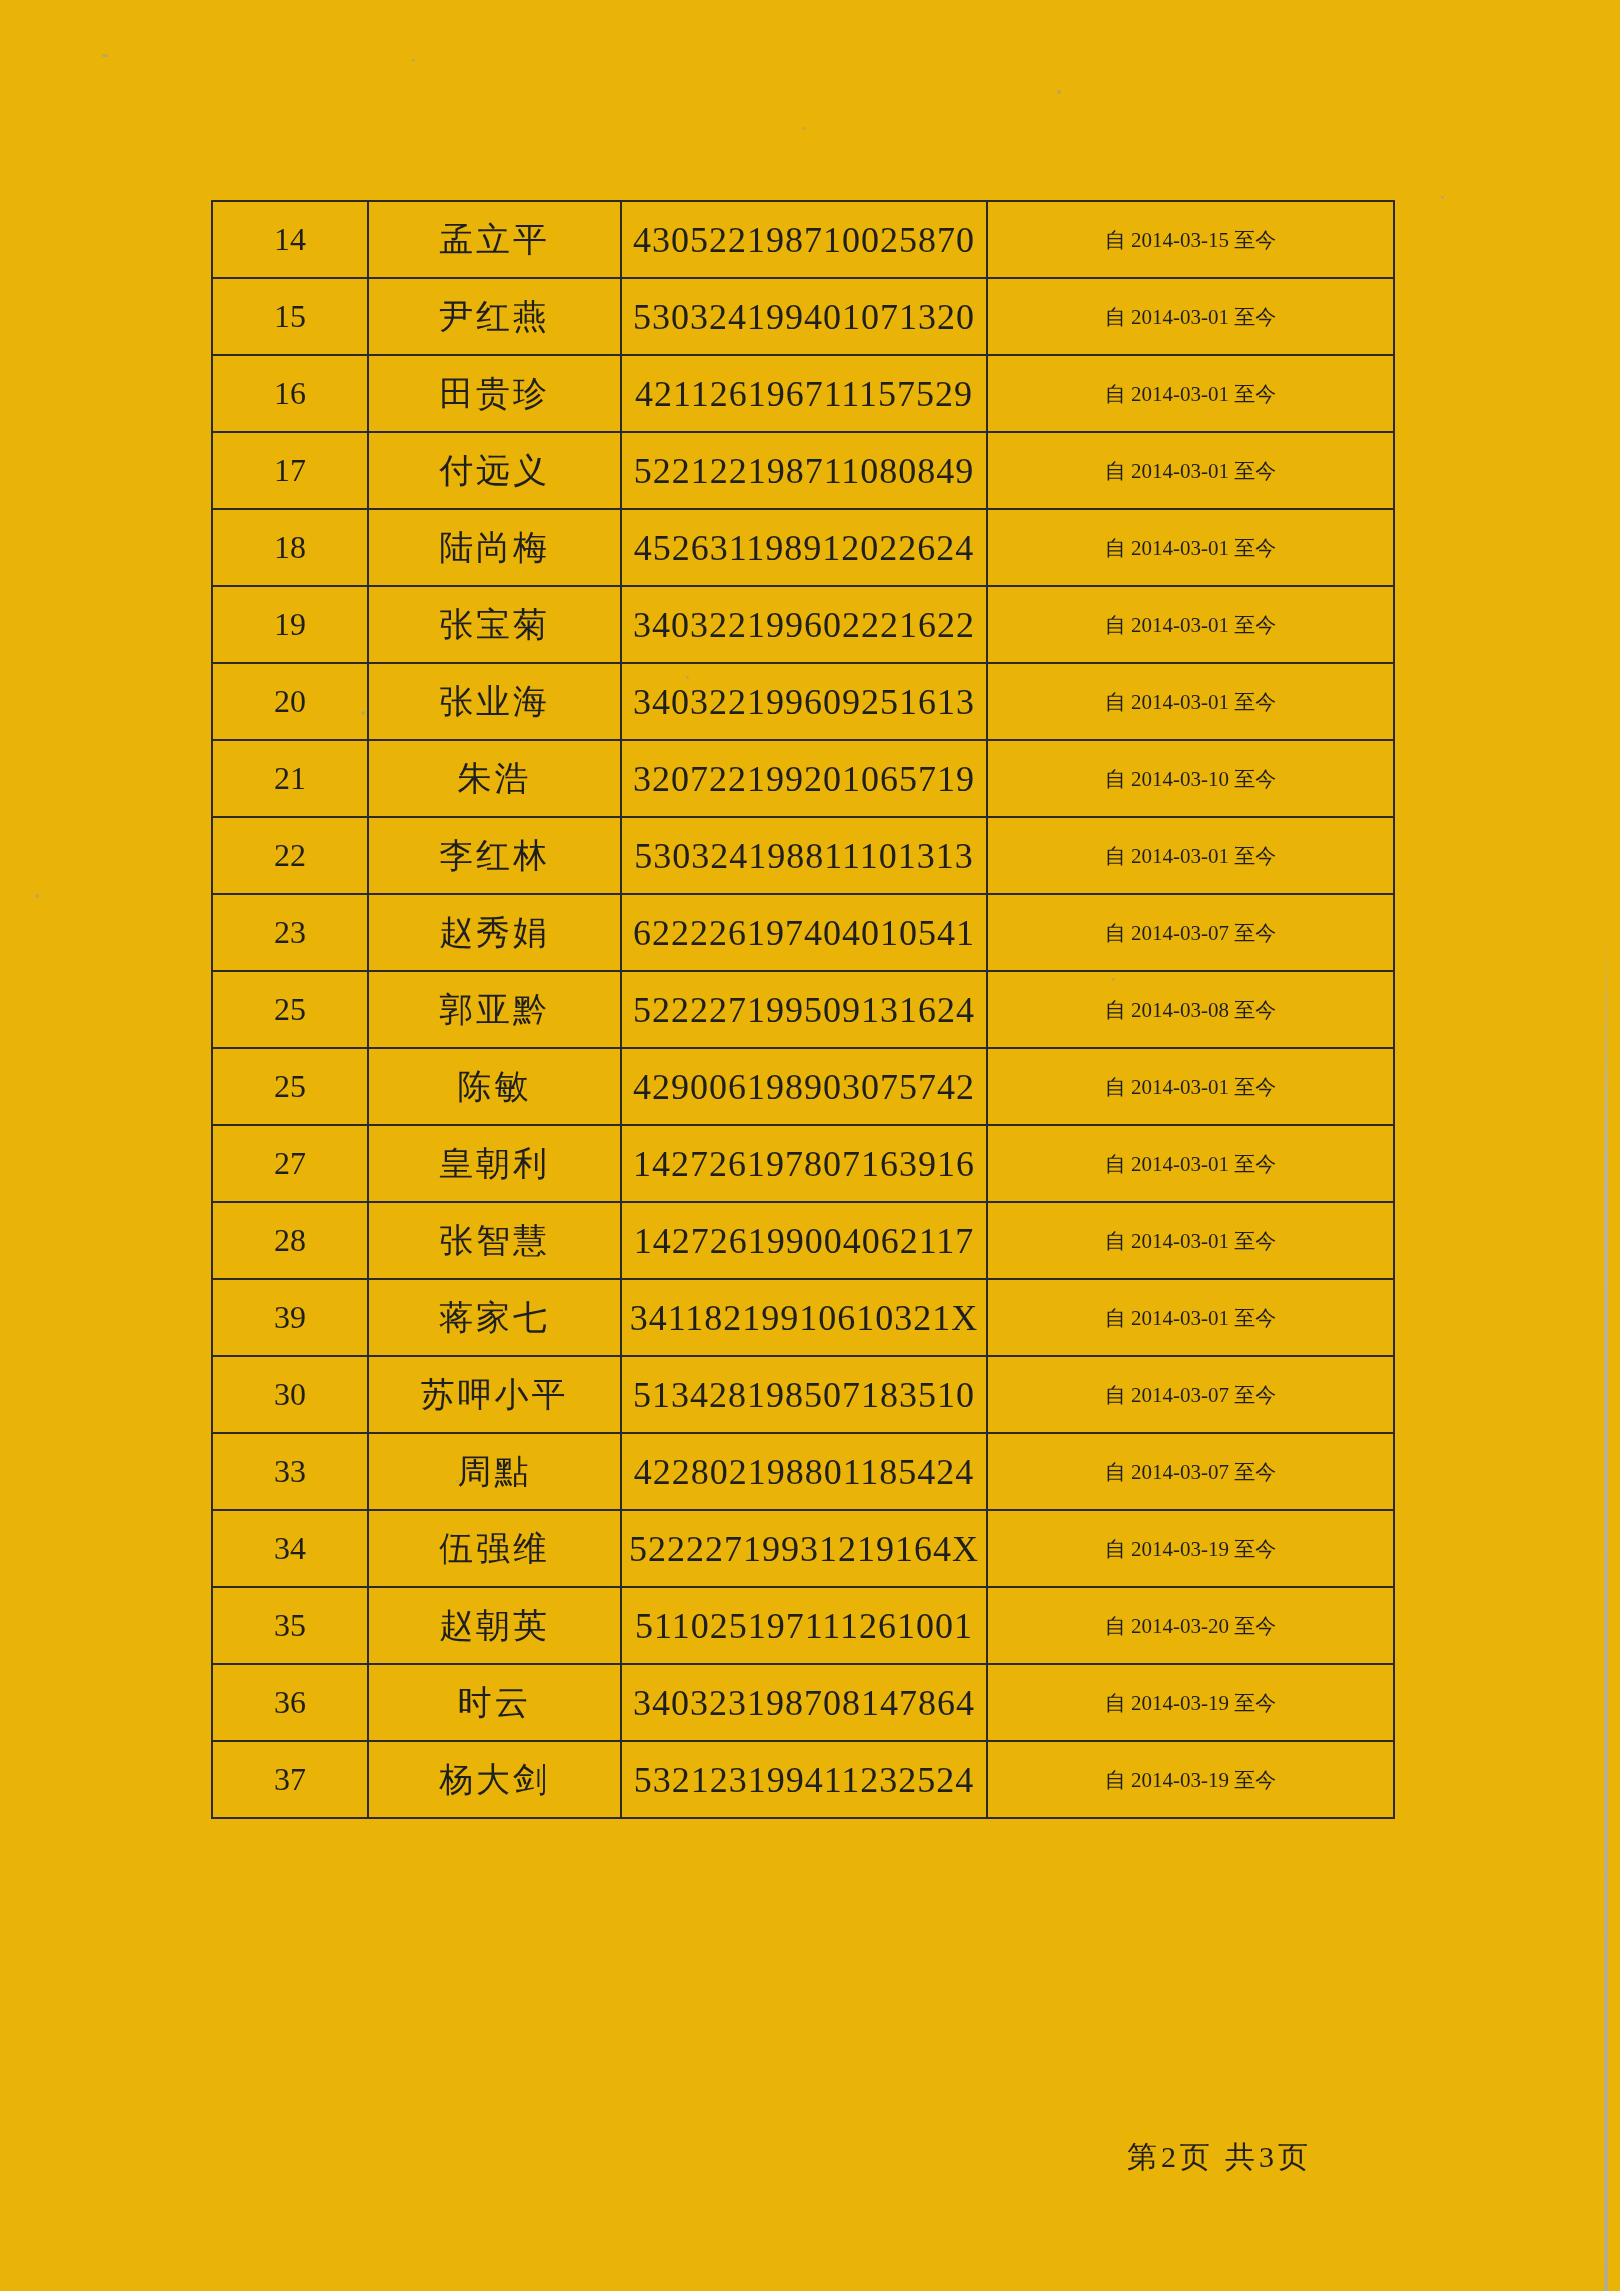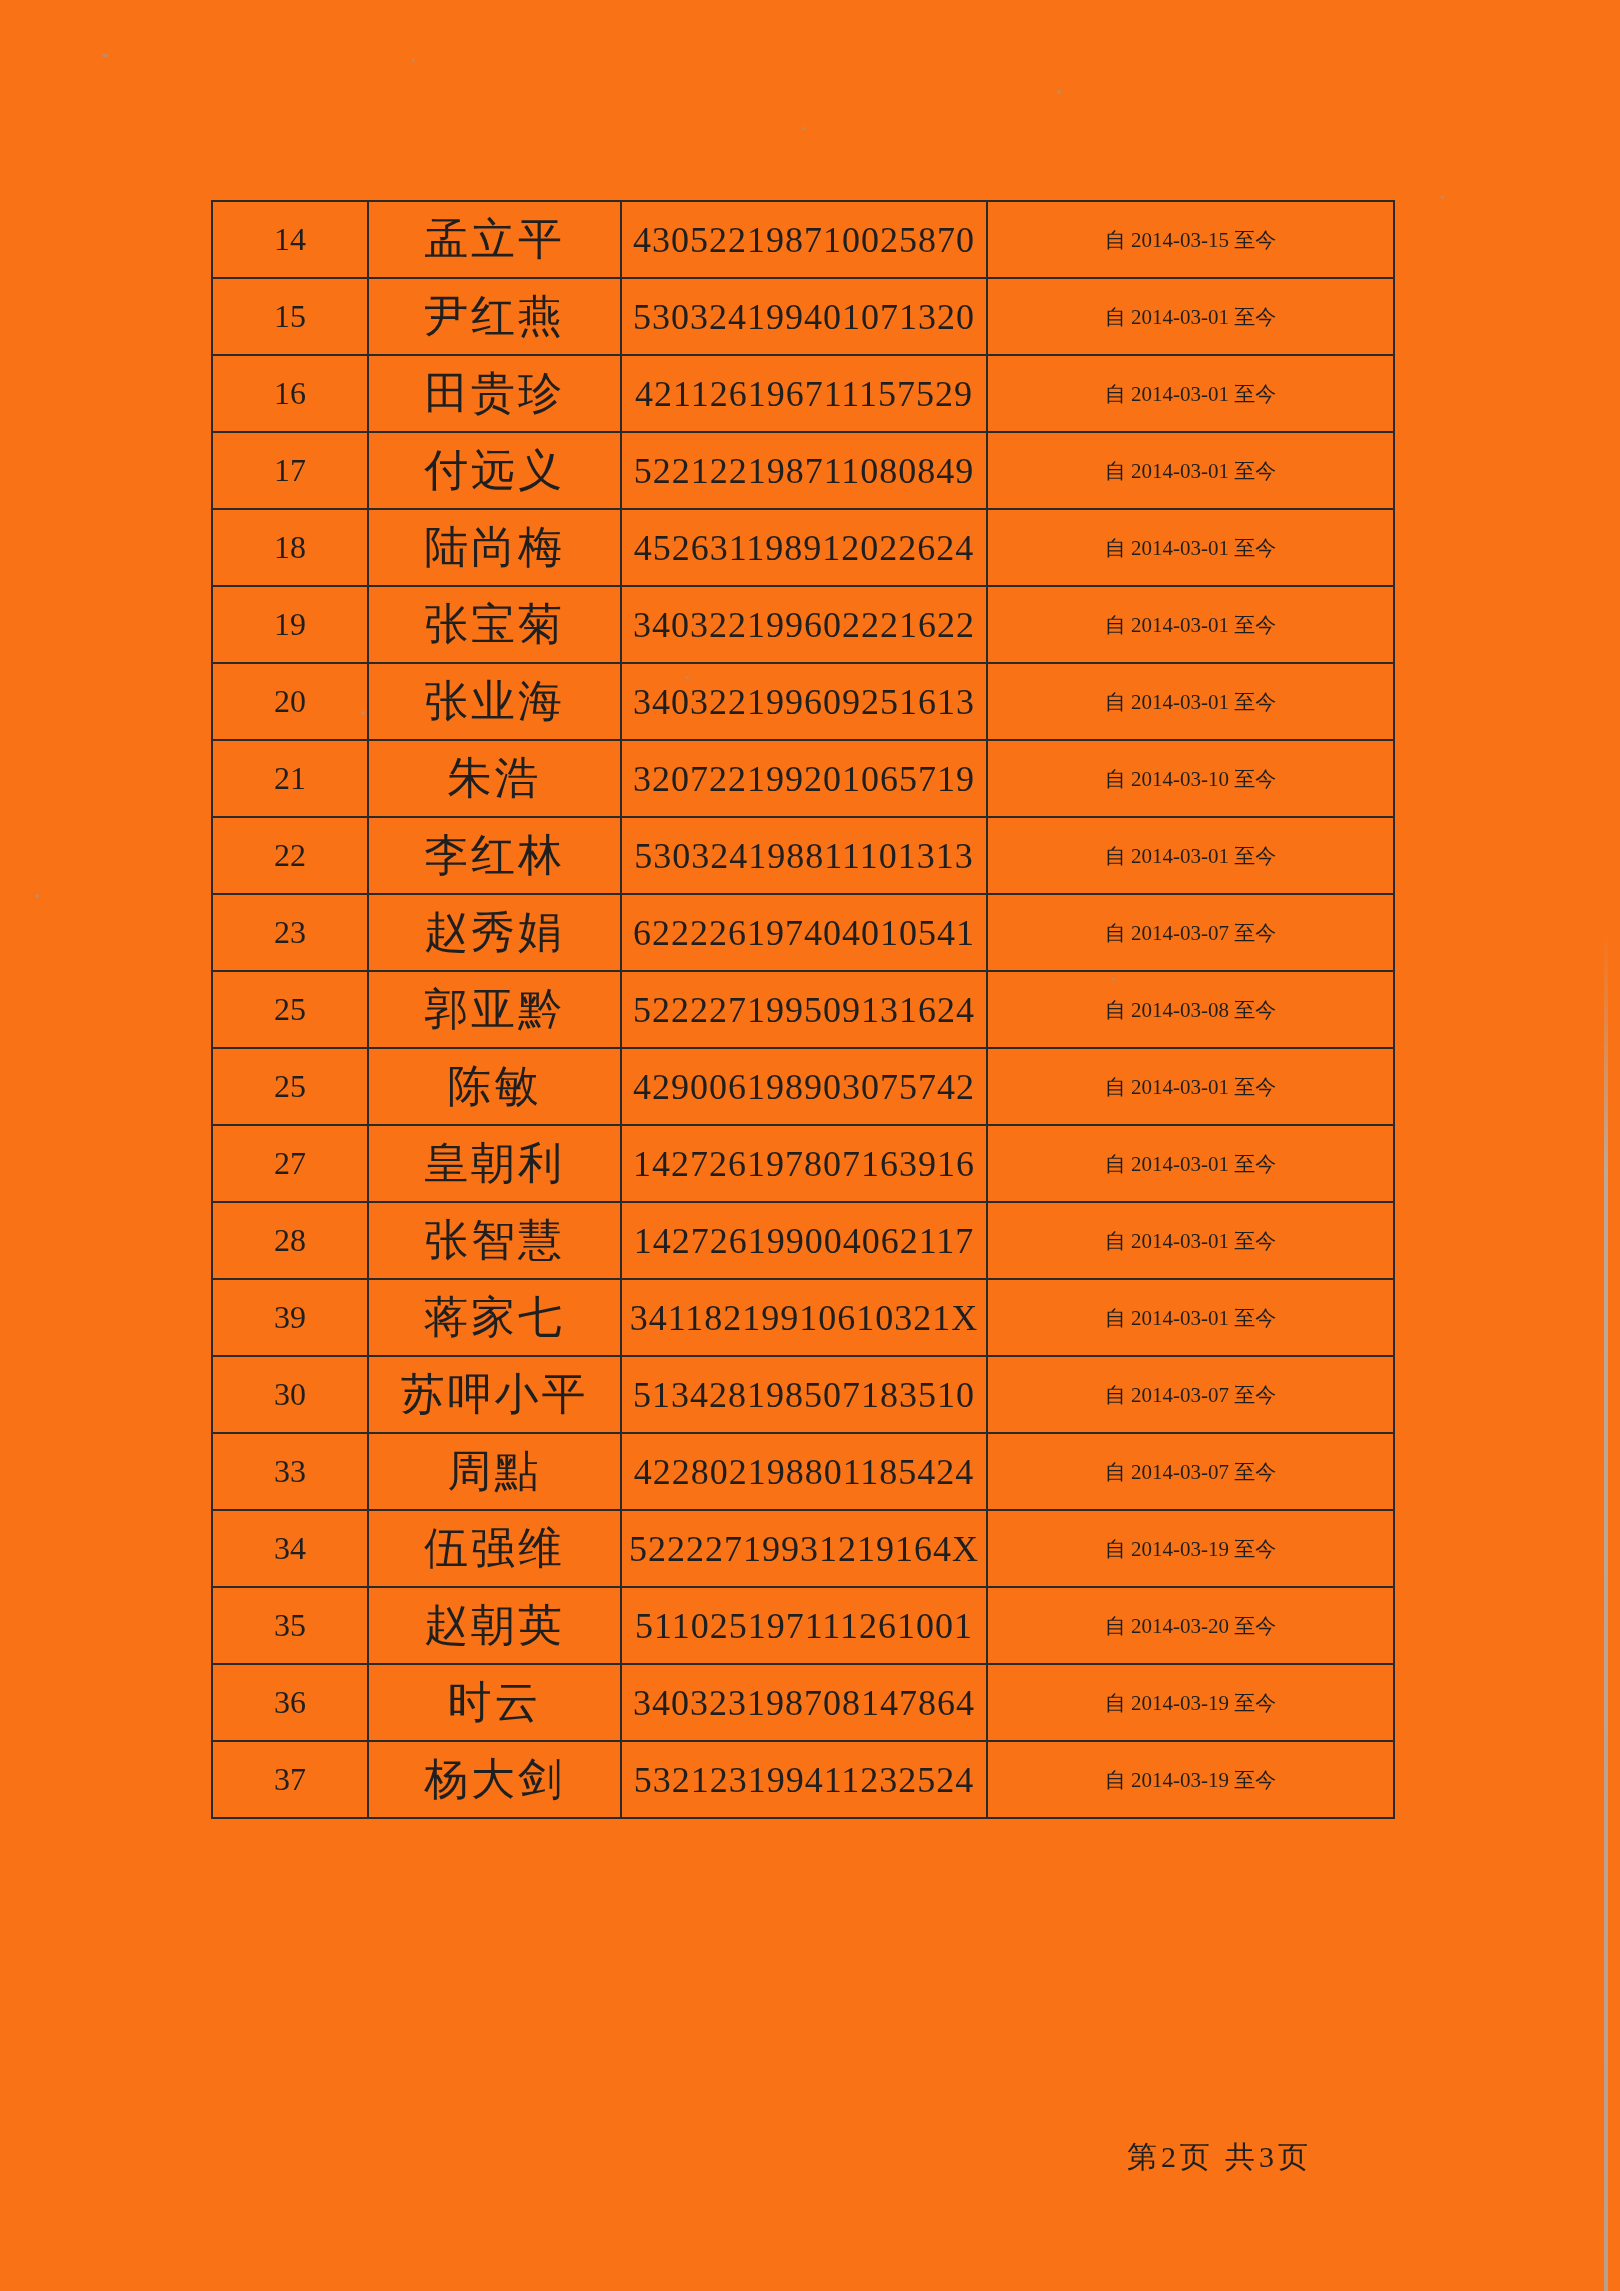--- a/index.html
+++ b/index.html
@@ -4,36 +4,36 @@
 <style>
   html,body{margin:0;padding:0;}
   body{
     width:1620px;height:2292px;position:relative;
     background:#f2f2f0;
     font-family:"Liberation Serif","DejaVu Serif",serif;
     color:#1f1f1f;
   }
   .page{
     position:absolute;left:0;top:0;width:1620px;height:2292px;
-    background:#f97316;overflow:hidden;
+    background:#eab308;overflow:hidden;
   }
   
   table.roster{
     position:absolute;left:211px;top:200px;width:1181px;
     border-collapse:collapse;table-layout:fixed;
     border:2.9px solid #262626;
   }
   table.roster td{
     border:2.5px solid #2a2a2a;
     text-align:center;vertical-align:middle;
     padding:0;overflow:hidden;white-space:nowrap;
   }
   table.roster tr{height:77px;}
   td.c-no{font-size:32px;}
-  td.c-name{font-size:44px;letter-spacing:2.9px;margin-top:12px;}
+  td.c-name{font-size:34px;letter-spacing:2.9px;margin-top:12px;}
   td.c-id{font-size:36px;letter-spacing:1px;}
   td.c-period{font-size:21px;}
   
   .footer{
     position:absolute;left:1127px;top:2137px;
     font-size:30px;letter-spacing:3.9px;white-space:nowrap;
   }
   
   .scan-edge{
     position:absolute;left:1604px;top:931px;width:3.9px;height:1360px;

